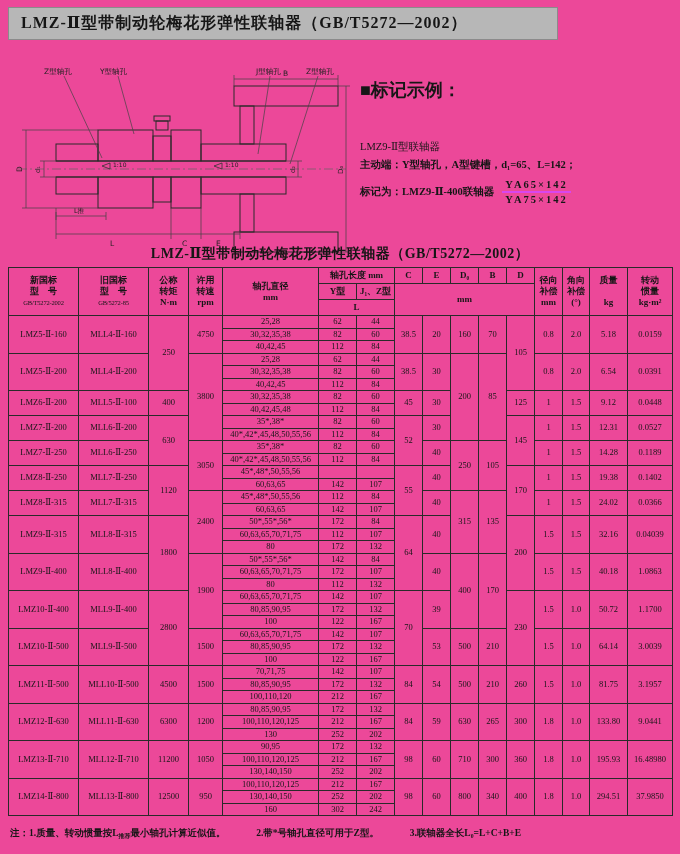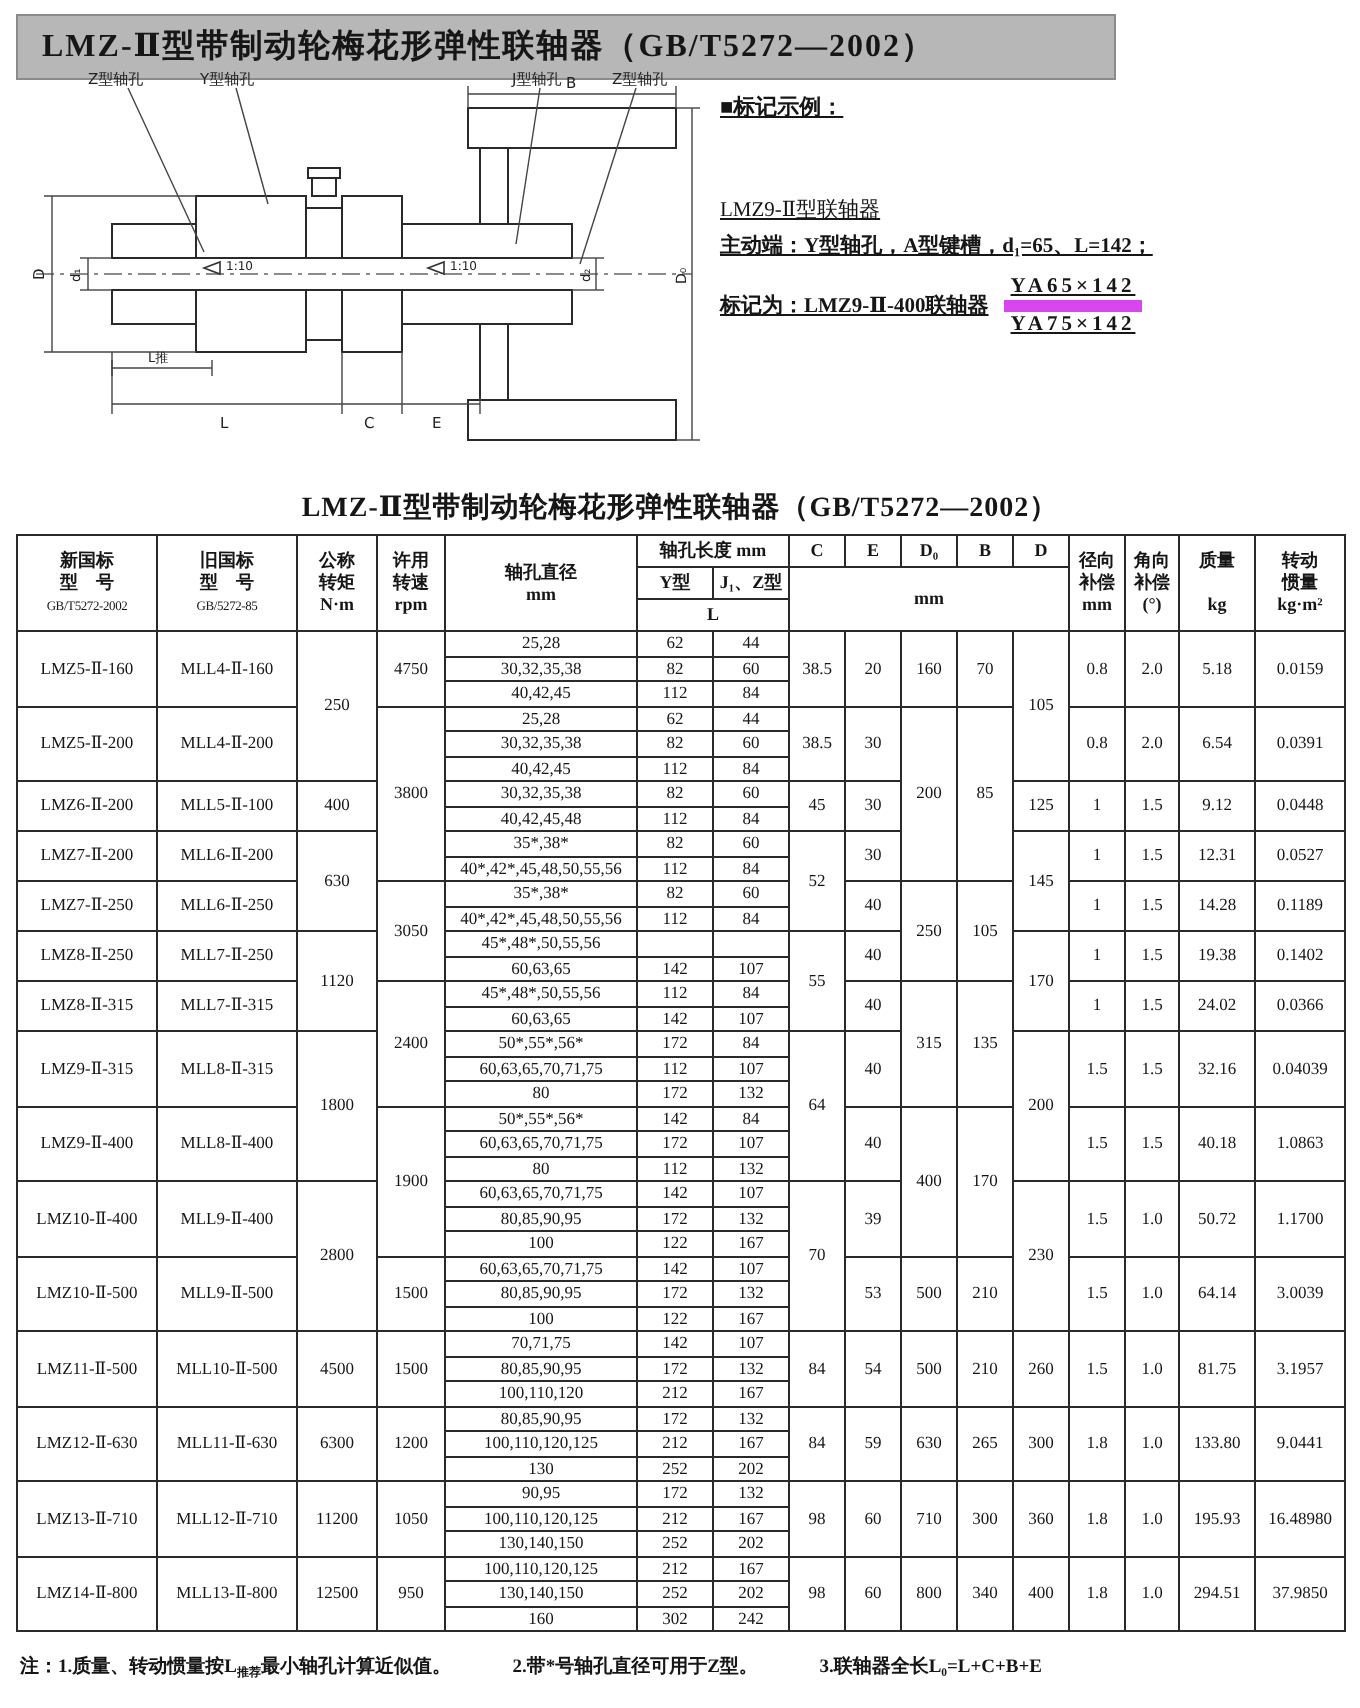--- a/index.html
+++ b/index.html
@@ -1,30 +1,30 @@
 <!DOCTYPE html>
 <html><head>
 <meta charset="utf-8">
 <style>
   html,body{margin:0;padding:0;background:#e9e9e6;}
-  .page{position:relative;width:680px;height:854px;background:#ffffff;overflow:hidden;
+  .page{position:relative;width:680px;height:854px;background:#ec4899;overflow:hidden;
         font-family:"DejaVu Sans","Liberation Sans",sans-serif;color:#161616;}
   .title-bar{position:absolute;left:8px;top:7px;width:536px;height:31px;background:#b7b7b7;
         border:1px solid #8b8b8b;display:flex;align-items:center;padding-left:12px;
         font-family:"Liberation Serif","DejaVu Serif",serif;font-weight:bold;font-size:16px;letter-spacing:1px;}
-  .top{position:absolute;left:6px;top:32px;width:668px;height:196px;display:flex;text-decoration:underline;}
+  .top{position:absolute;left:6px;top:64px;width:668px;height:196px;display:flex;}
   .drawing{width:348px;height:192px;flex:0 0 auto;}
   .marking{margin-left:6px;width:308px;padding-top:14px;font-family:"Liberation Serif","DejaVu Serif",serif;}
-  .marking-head{font-size:11px;font-weight:bold;margin-bottom:6px;}
+  .marking-head{font-size:18px;font-weight:bold;margin-bottom:6px;}
   .marking-line{font-size:10.5px;font-weight:600;line-height:1.75;}
   .marking-line.first{font-weight:500;margin-top:36px;}
   .mark-row{display:flex;align-items:center;margin-top:4px;}
   .mark-prefix{font-size:10.5px;font-weight:600;}
   .fraction{display:inline-block;margin-left:8px;text-align:center;font-size:10.5px;font-weight:bold;letter-spacing:2px;}
-  .fraction .top-part{display:block;border-bottom:6px solid #d946ef;padding:0 3px 1px;}
+  .fraction .top-part{display:block;border-bottom:2px solid #d946ef;padding:0 3px 1px;}
   .fraction .bot-part{display:block;padding:1px 3px 0;}
   .subtitle{position:absolute;left:0;top:245px;width:100%;text-align:center;
         font-family:"Liberation Serif","DejaVu Serif",serif;font-size:14px;font-weight:600;letter-spacing:.5px;}
   table.spec{position:absolute;left:8px;top:267px;width:664px;border-collapse:collapse;table-layout:fixed;
         font-family:"Liberation Serif","DejaVu Serif",serif;}
   table.spec th,table.spec td{border:1px solid #2a2a2a;text-align:center;vertical-align:middle;
         padding:1px 1px;font-size:8.5px;line-height:9.5px;overflow:hidden;}
   table.spec th{font-size:9px;line-height:11px;font-weight:600;padding:2px 0;}
   .hsub{font-size:6.5px;font-weight:500;letter-spacing:-.2px;}
   td.al{text-align:left;padding-left:3px;margin-left:14px;}

